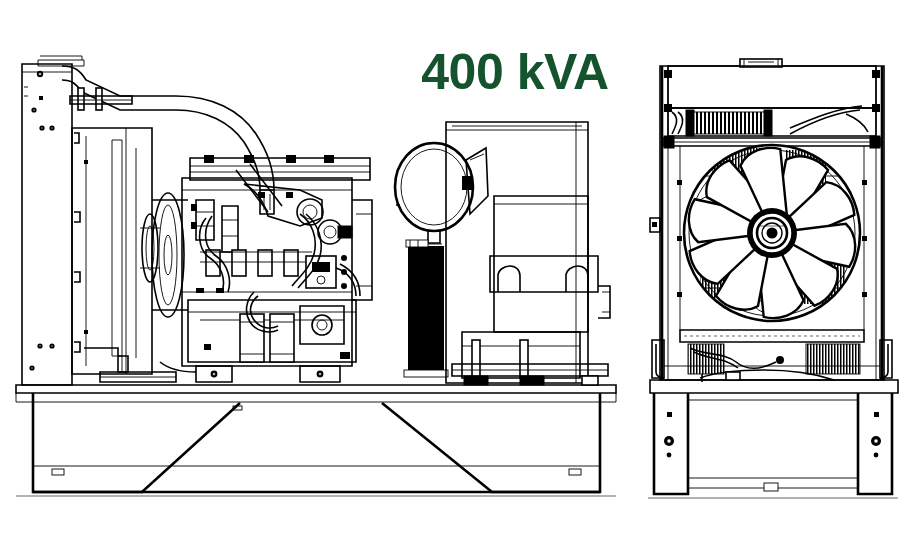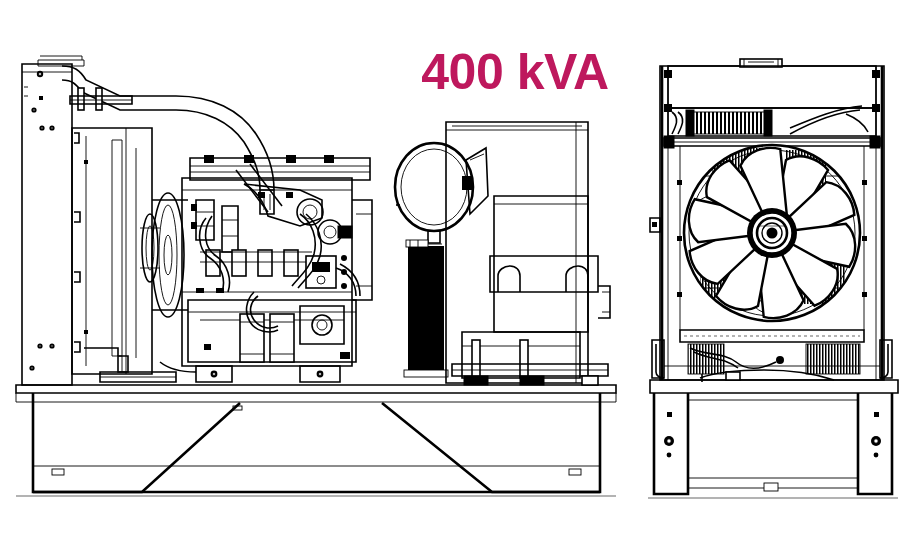--- a/index.html
+++ b/index.html
@@ -448,16 +448,16 @@
         <path class="l" d="M652,340 L664,340 L664,378 L652,378 Z" fill="#fff"></path>
         <path class="l" d="M656,344 L656,372 C656,376 660,378 664,378"></path>
         <path class="l" d="M880,340 L892,340 L892,378 L880,378 Z" fill="#fff"></path>
         <path class="l" d="M888,344 L888,372 C888,376 884,378 880,378"></path>
         <path class="lt" d="M664,366 L880,366"></path>
       </g>
     </g>
   </svg>
 
   <div id="title-layer">
-    <div id="rating-title" style="color: #be185d;">400 kVA</div>
+    <div id="rating-title" style="color: #14532d;">400 kVA</div>
   </div>
 
 </div>
 
 </body></html>

